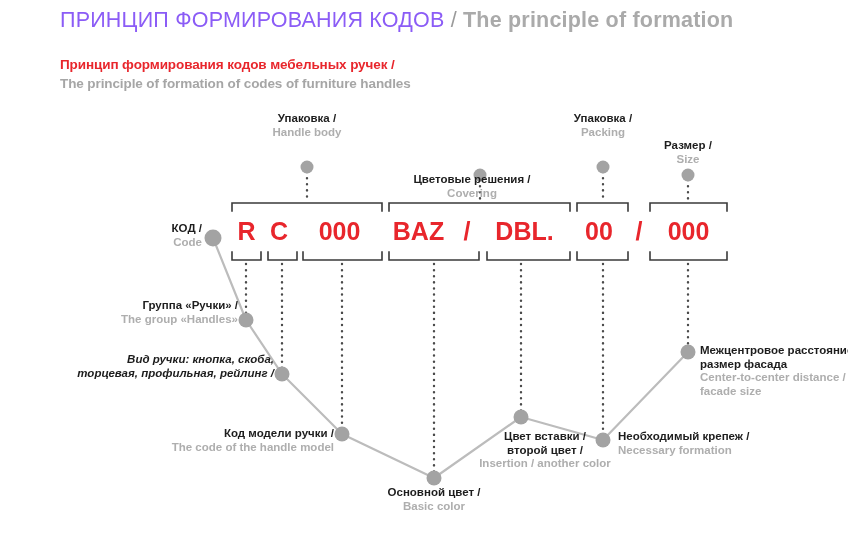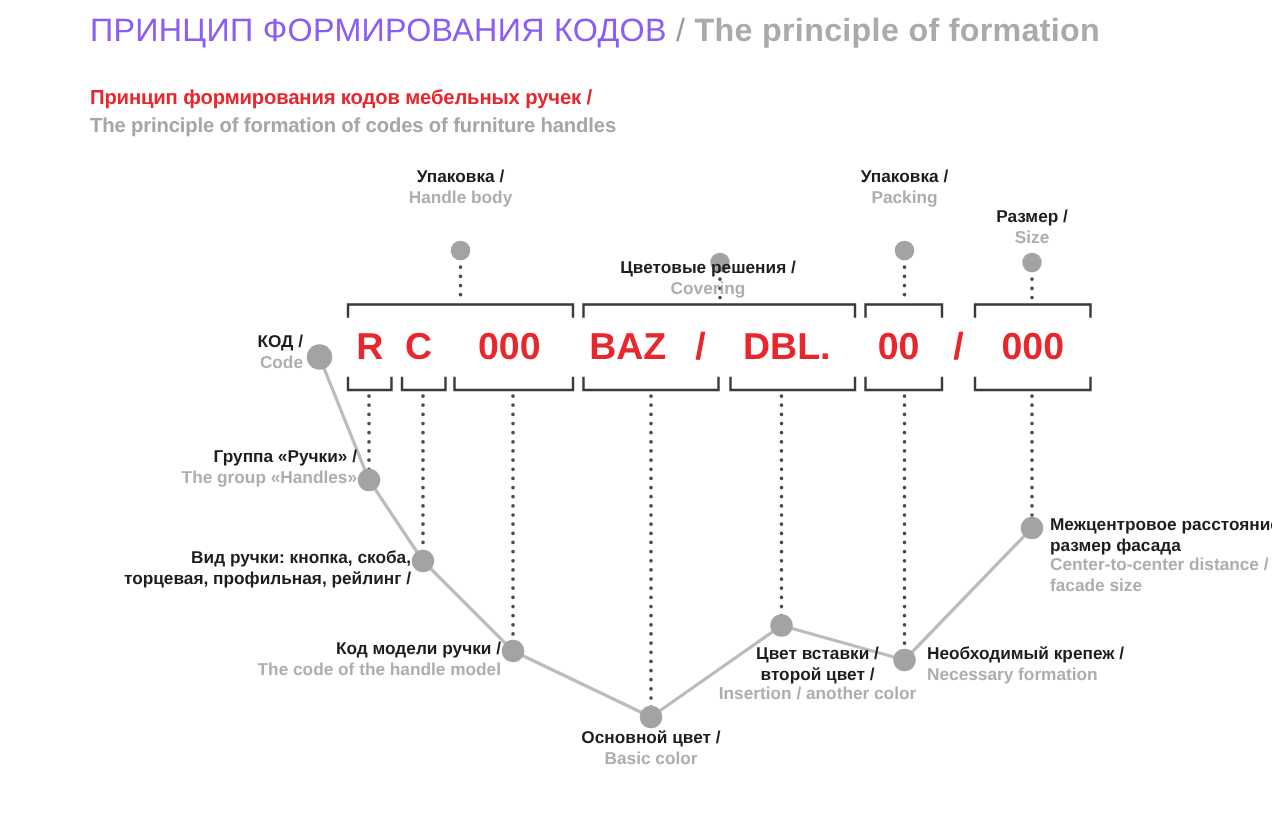--- a/index.html
+++ b/index.html
@@ -192,21 +192,21 @@
 <div class="callout align-right" style="left:60px; top:222px; width:142px;">
   <span class="ru">КОД /</span>
   <span class="en">Code</span>
 </div>
 
 <div class="callout align-right" style="left:20px; top:299px; width:218px;">
   <span class="ru">Группа «Ручки» /</span>
   <span class="en">The group «Handles»</span>
 </div>
 
-<div class="callout align-right" style="left:10px; top:366px; width:264px;">
+<div class="callout align-right" style="left:10px; top:353px; width:264px;font-style:italic;">
   <span class="ru">Вид ручки: кнопка, скоба,</span>
   <span class="ru">торцевая, профильная, рейлинг /</span>
 </div>
 
 <div class="callout align-right" style="left:110px; top:427px; width:224px;">
   <span class="ru">Код модели ручки /</span>
   <span class="en">The code of the handle model</span>
 </div>
 
 <div class="callout align-center" style="left:344px; top:486px; width:180px;">

